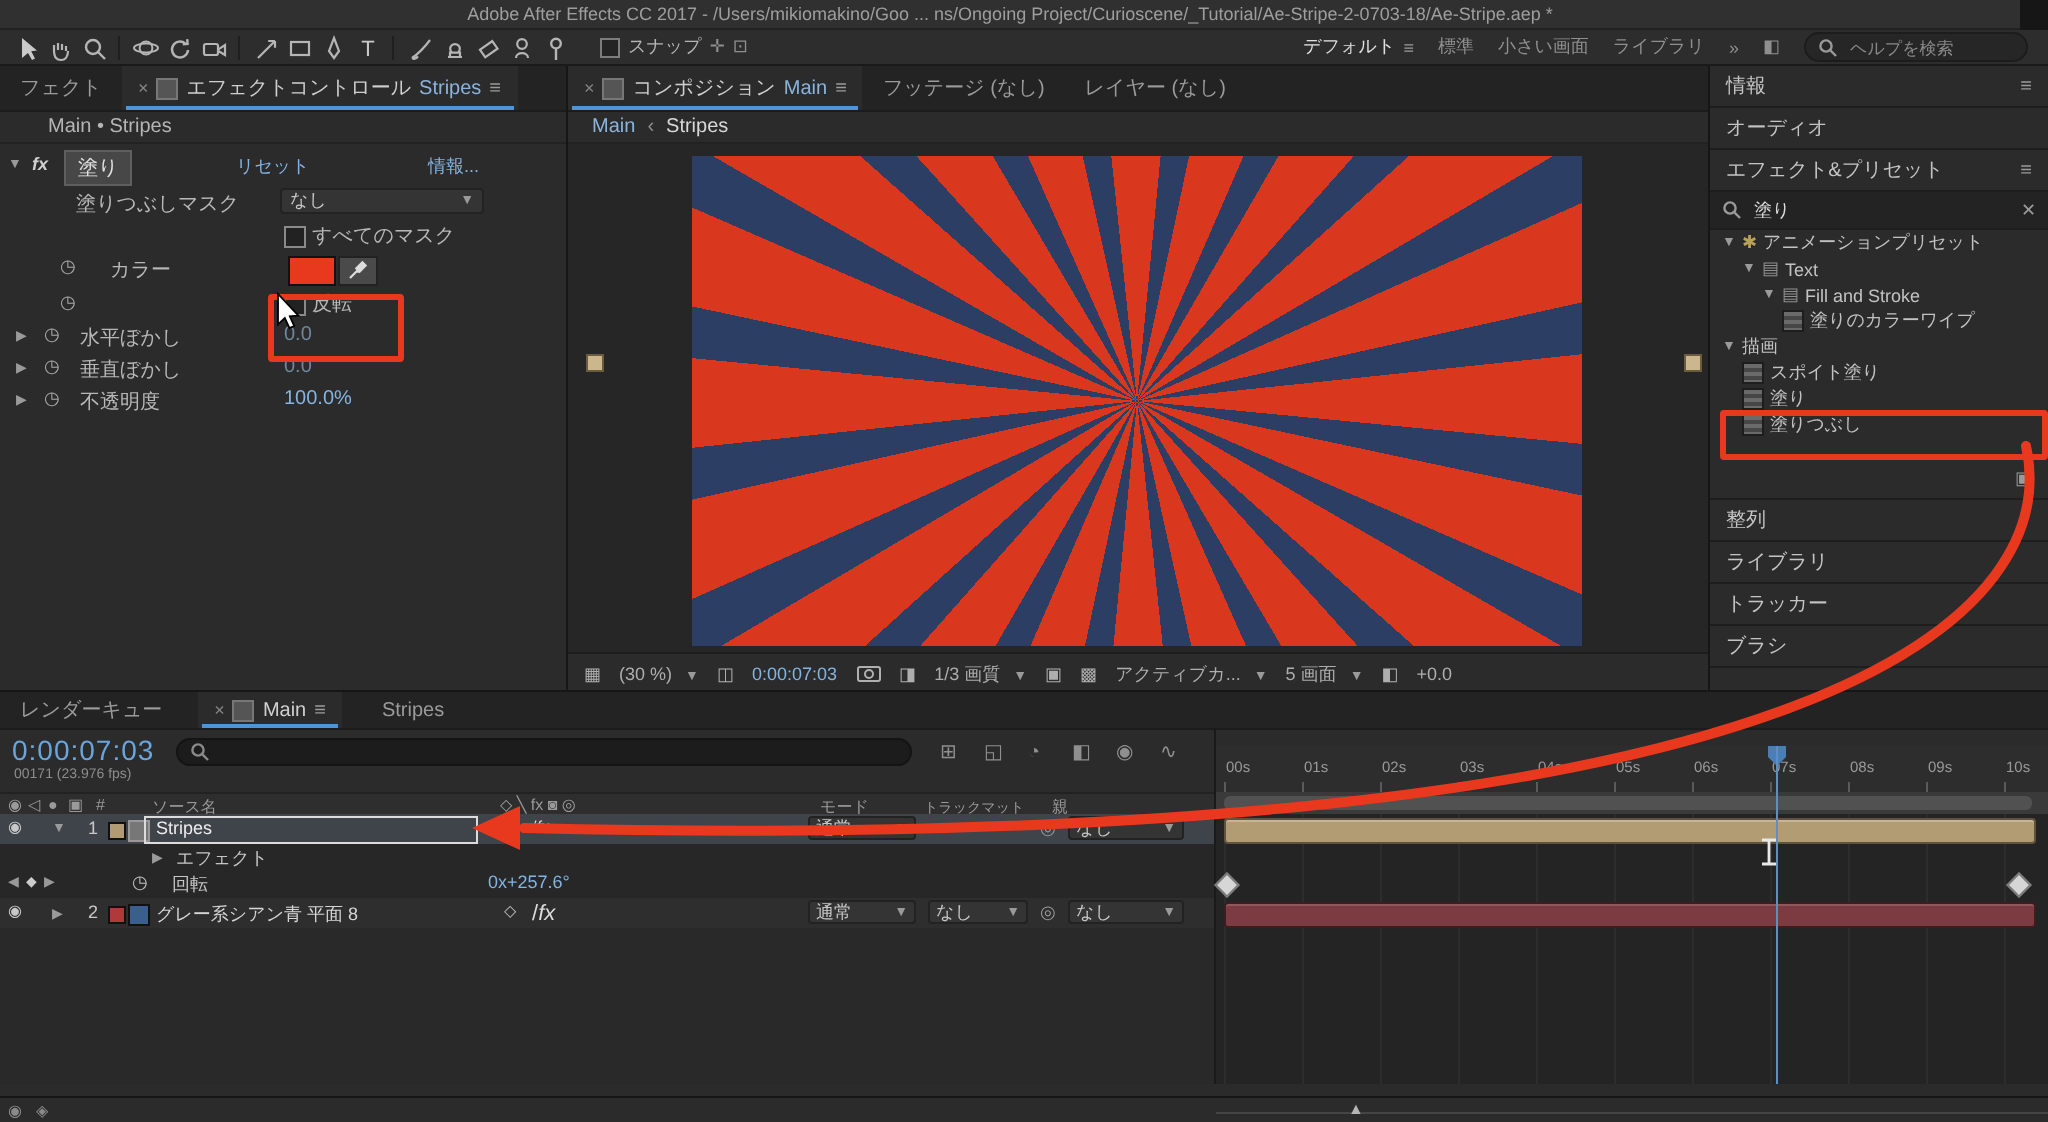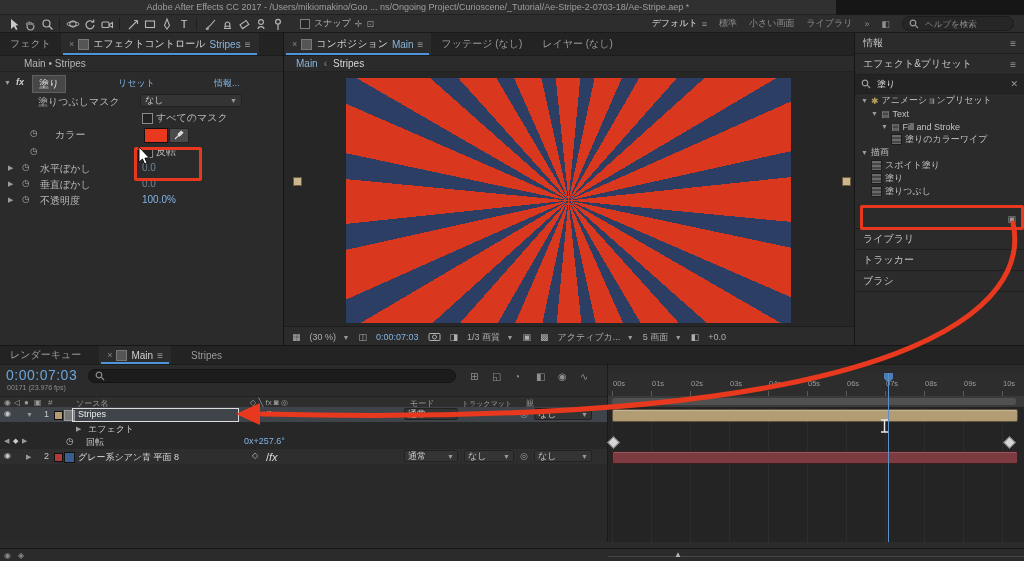--- a/index.html
+++ b/index.html
@@ -1,19 +1,19 @@
 <!DOCTYPE html>
 <html><head>
 <meta charset="utf-8">
 <style>
   html,body{margin:0;padding:0}
   body{position:relative;width:1024px;height:561px;background:#161616;font-family:"Liberation Sans","DejaVu Sans",sans-serif;overflow:hidden;color:#c8c8c8}
   .abs{position:absolute;white-space:nowrap}
   
-  #titlebar{position:absolute;left:0;top:0;width:836px;height:14px;background:#303030;border-bottom:1px solid #212121;display:flex;align-items:center;justify-content:center}
+  #titlebar{position:absolute;left:0;top:0;width:1010px;height:14px;background:#303030;border-bottom:1px solid #212121;display:flex;align-items:center;justify-content:center}
   #titlebar span{font-size:9px;color:#9e9e9e}
   
   #toolbar{position:absolute;left:0;top:15px;width:1024px;height:18px;background:#2d2d2d;border-bottom:1px solid #1a1a1a;display:flex;align-items:center;padding:0 4px;box-sizing:border-box}
   .ti{width:17px;height:15px;display:flex;align-items:center;justify-content:center;flex:0 0 auto}
   .tsep{width:1px;height:12px;background:#1f1f1f;margin:0 4px;flex:0 0 auto}
   .tbtext{font-size:9px;color:#b5b5b5;white-space:nowrap}
   .dim{color:#8f8f8f}
   #tb-right{margin-left:auto;display:flex;align-items:center;gap:12px;padding-right:6px}
   #help-search{display:flex;align-items:center;gap:4px;background:#262626;border:1px solid #1c1c1c;border-radius:8px;height:13px;padding:0 6px}
   #help-search input{background:transparent;border:none;outline:none;font-size:8.5px;color:#bbb;width:80px;font-family:inherit}
@@ -280,20 +280,23 @@
     <span>+0.0</span>
   </div>
 </div>
 
 <div class="panel" id="rs" style="left:855px;top:33px;width:169px;height:312px">
   <div class="rh">
     <span>情報</span>
       <span class="pmenu">≡</span>
   </div>
   <div class="rh">
+      <span>オーディオ</span>
+    </div>
+  <div class="rh">
     <span>エフェクト&amp;プリセット</span>
       <span class="pmenu">≡</span>
   </div>
   <div style="height:18px;background:#232323;display:flex;align-items:center;gap:4px;padding:0 6px;border-bottom:1px solid #1e1e1e">
     <svg class="mag" width="10" height="10" fill="none" stroke="#9a9a9a" stroke-width="1.2">
         <circle cx="4" cy="4" r="2.8"></circle>
         <path d="M6.2 6.2 L9 9"></path>
       </svg>
     <input style="background: transparent; border: none; outline: none; font-size: 9px; color: rgb(221, 221, 221); width: 118px; font-family: inherit;" value="塗り">
     <span style="margin-left:auto;color:#9a9a9a;font-size:9px">✕</span>
@@ -329,20 +332,23 @@
     <span class="fxicon"></span>
     <span>塗り</span>
   </div>
   <div class="tr" style="padding-left:16px">
     <span class="fxicon"></span>
     <span>塗りつぶし</span>
   </div>
   <div style="height:30px;position:relative;border-bottom:1px solid #1e1e1e">
     <span style="position:absolute;right:8px;bottom:4px;color:#9a9a9a;font-size:9px">▣</span>
   </div>
+  <div class="rh">
+      <span>整列</span>
+    </div>
   <div class="rh">
       <span>ライブラリ</span>
     </div>
   <div class="rh">
       <span>トラッカー</span>
     </div>
   <div class="rh">
       <span>ブラシ</span>
     </div>
 </div>

